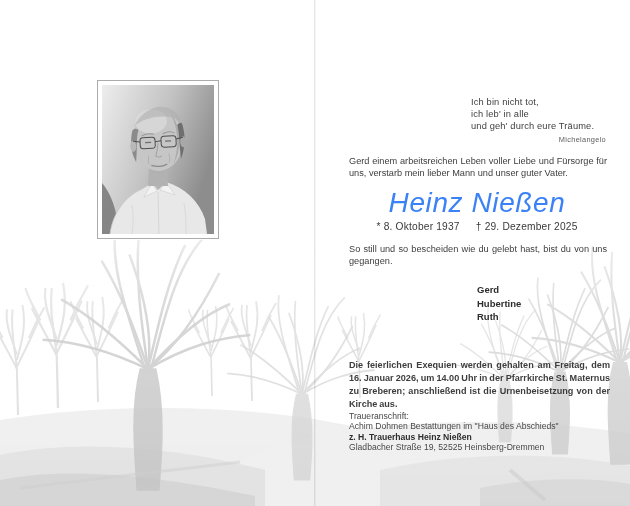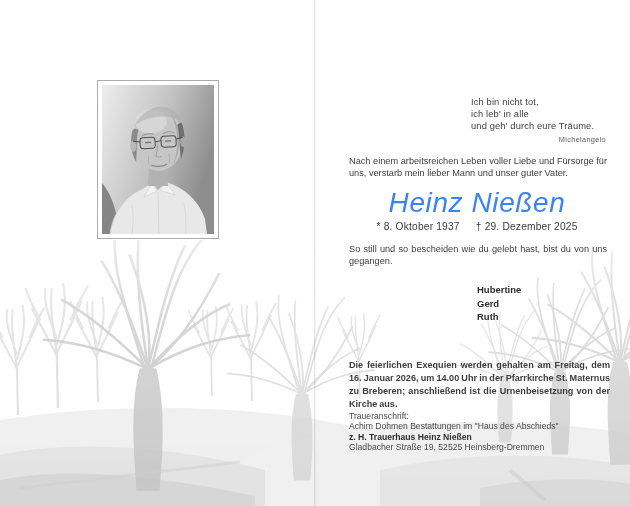--- a/index.html
+++ b/index.html
@@ -163,33 +163,33 @@
 
   <div>
 
     <div class="rp quote">
       <div>Ich bin nicht tot,</div>
       <div>ich leb' in alle</div>
       <div>und geh' durch eure Träume.</div>
       <div class="quote-attribution">Michelangelo</div>
     </div>
 
-    <p class="rp announcement">Nach einem arbeitsreichen Leben voller Liebe und Fürsorge für uns, verstarb mein lieber Mann und unser guter Vater.</p>
+    <p class="rp announcement">Gerd einem arbeitsreichen Leben voller Liebe und Fürsorge für uns, verstarb mein lieber Mann und unser guter Vater.</p>
 
     <div class="rp deceased-name">Heinz Nießen</div>
 
     <div class="rp dates">
       <span class="birth">* 8. Oktober 1937</span><span>† 29. Dezember 2025</span>
     </div>
 
     <p class="rp farewell">So still und so bescheiden wie du gelebt hast, bist du von uns gegangen.</p>
 
     <div class="rp mourners">
+      <div class="mourner">Gerd</div>
       <div class="mourner">Hubertine</div>
-      <div class="mourner">Gerd</div>
       <div class="mourner">Ruth</div>
     </div>
 
     <p class="rp service">Die feierlichen Exequien werden gehalten am Freitag, dem 16. Januar 2026, um 14.00 Uhr in der Pfarrkirche St. Maternus zu Breberen; anschließend ist die Urnenbeisetzung von der Kirche aus.</p>
 
     <div class="rp condolence">
       <div>Traueranschrift:</div>
       <div>Achim Dohmen Bestattungen im "Haus des Abschieds"</div>
       <div class="bold">z. H. Trauerhaus Heinz Nießen</div>
       <div>Gladbacher Straße 19, 52525 Heinsberg-Dremmen</div>

